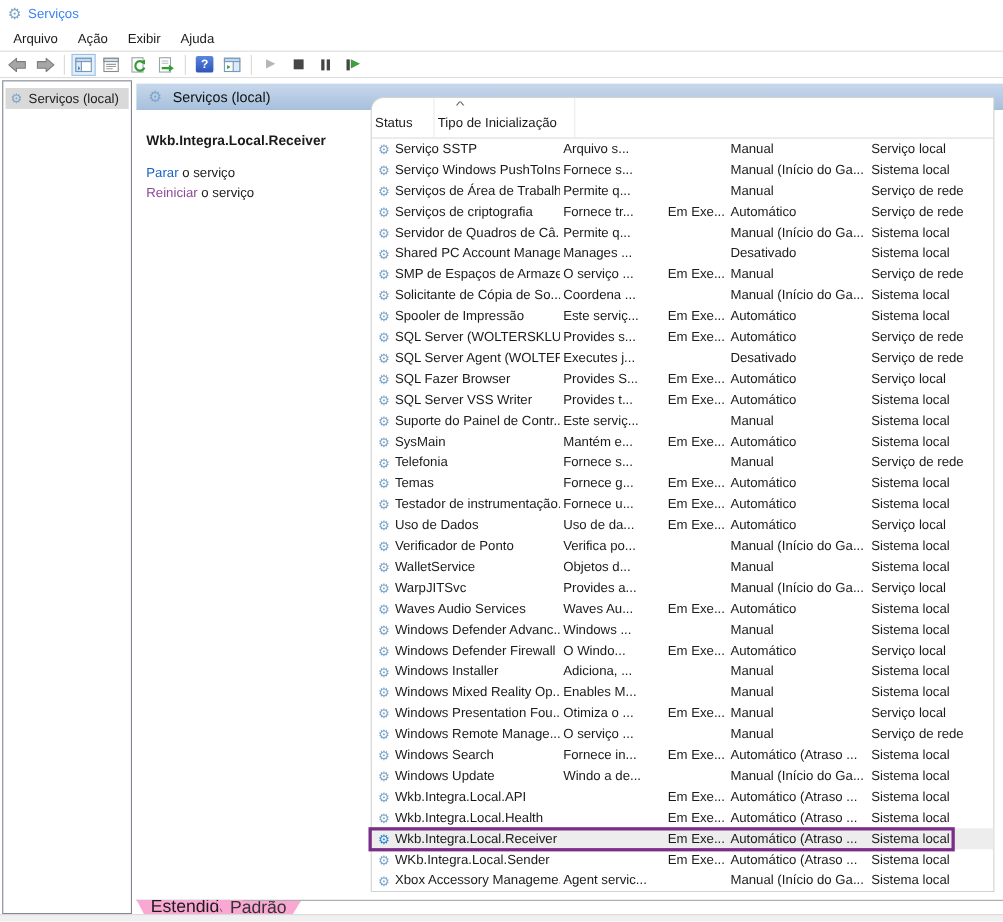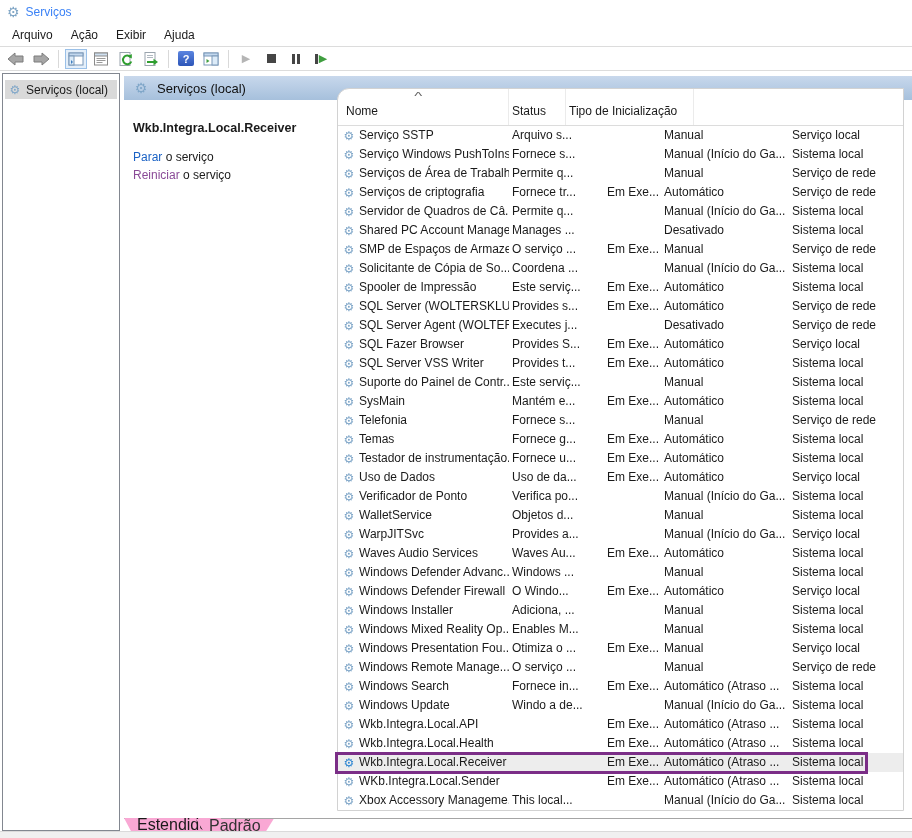--- a/index.html
+++ b/index.html
@@ -178,21 +178,20 @@
       <span class="banner-title">Serviços (local)</span>
     </div>
 
     <div class="detail-title">Wkb.Integra.Local.Receiver</div>
 
     <div class="action-line line-stop"><span class="link">Parar</span><span> o serviço</span></div>
     <div class="action-line line-restart"><span class="link visited">Reiniciar</span><span> o serviço</span></div>
 
     <div class="listbox">
       <div class="lheader">
-        <span class="hcell c-name">Nome</span>
         <span class="hcell c-status">Status</span>
         <span class="hcell c-startup">Tipo de Inicialização</span>
         <span class="sort-caret">^</span>
       </div>
       <div class="rows">
 
           <div class="srow">
             <span class="cell c-name">
               <span class="gear">⚙</span>
               <span>Serviço SSTP</span>
@@ -575,21 +574,21 @@
             <span class="cell c-status">Em Exe...</span>
             <span class="cell c-startup">Automático (Atraso ...</span>
             <span class="cell c-logon">Sistema local</span>
           </div>
 
           <div class="srow">
             <span class="cell c-name">
               <span class="gear">⚙</span>
               <span>Xbox Accessory Manageme...</span>
             </span>
-            <span class="cell c-desc">This local...</span>
+            <span class="cell c-desc">Agent servic...</span>
             <span class="cell c-status"></span>
             <span class="cell c-startup">Manual (Início do Ga...</span>
             <span class="cell c-logon">Sistema local</span>
           </div>
         <div class="highlight-box"></div>
       </div>
     </div>
 
     <div class="tabbar">
       <span class="tab active">Estendido</span>

